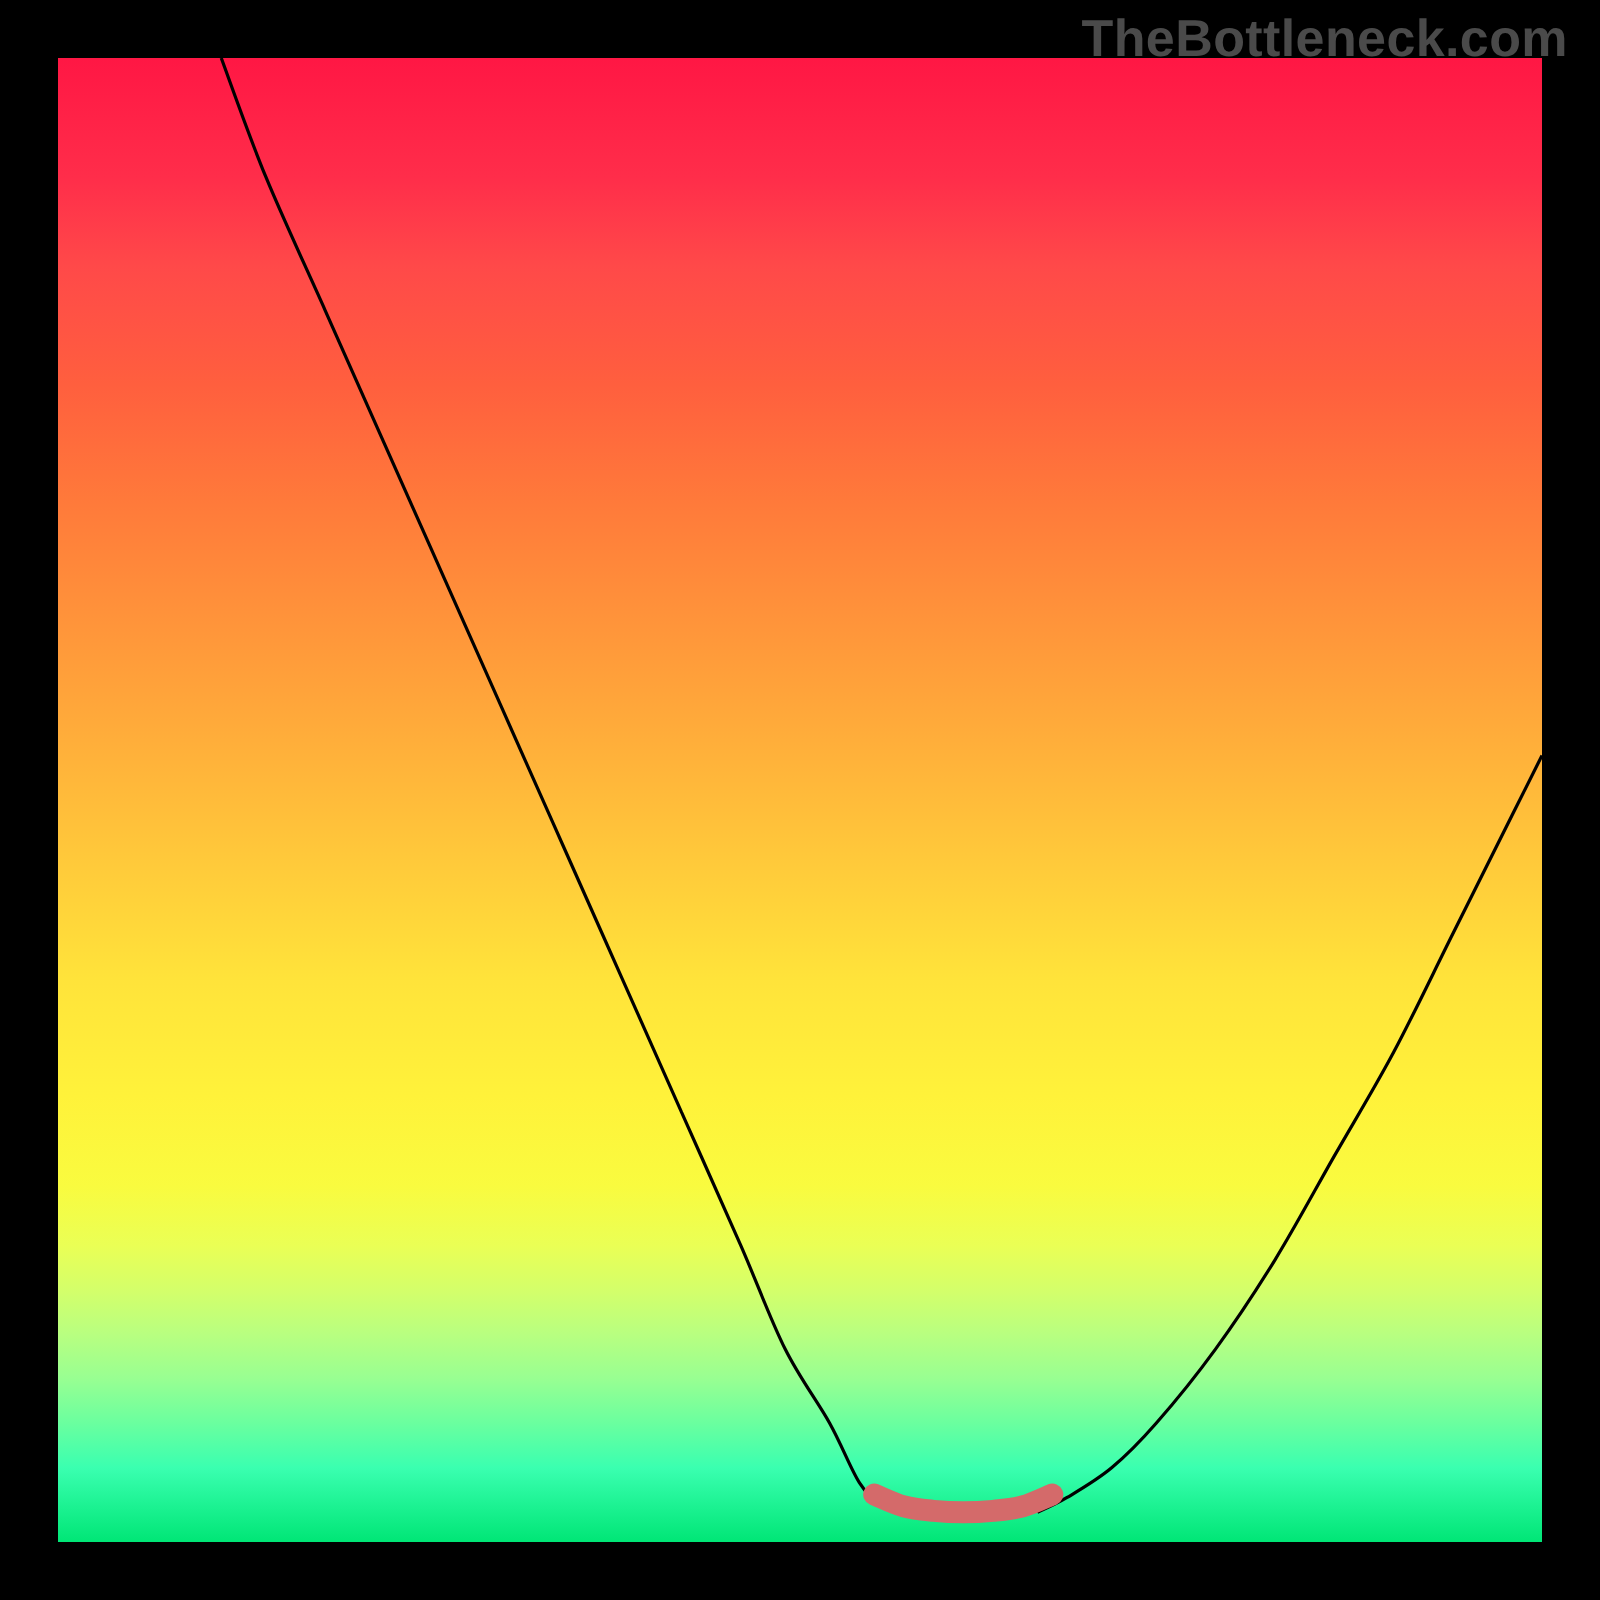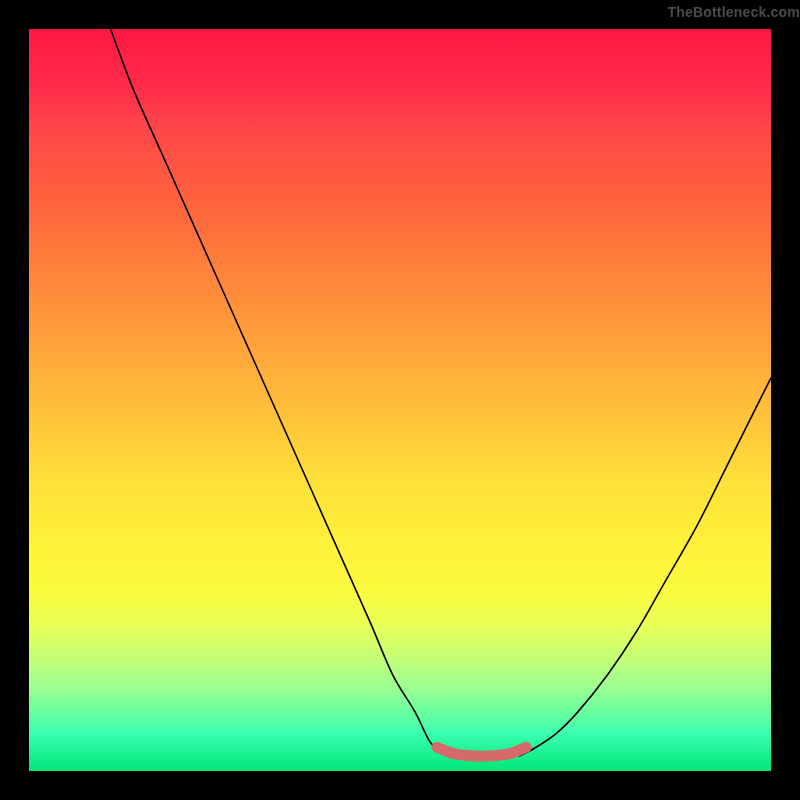--- a/index.html
+++ b/index.html
@@ -46,23 +46,23 @@
       #b8ff80 86%,
       #98ff92 89%,
       #6aff9f 92%,
       #3affb0 95%,
       #00e676 100%
     );
   }
   .watermark {
     position: absolute;
     top: 4px;
-    right: 0;
+    right: 16px;
     color: #4a4a4a;
-    font-size: 14px;
+    font-size: 26px;
     font-weight: 600;
     letter-spacing: 0.2px;
     user-select: none;
   }
   svg.curves {
     position: absolute;
     inset: 0;
     width: 742px;
     height: 742px;
   }

